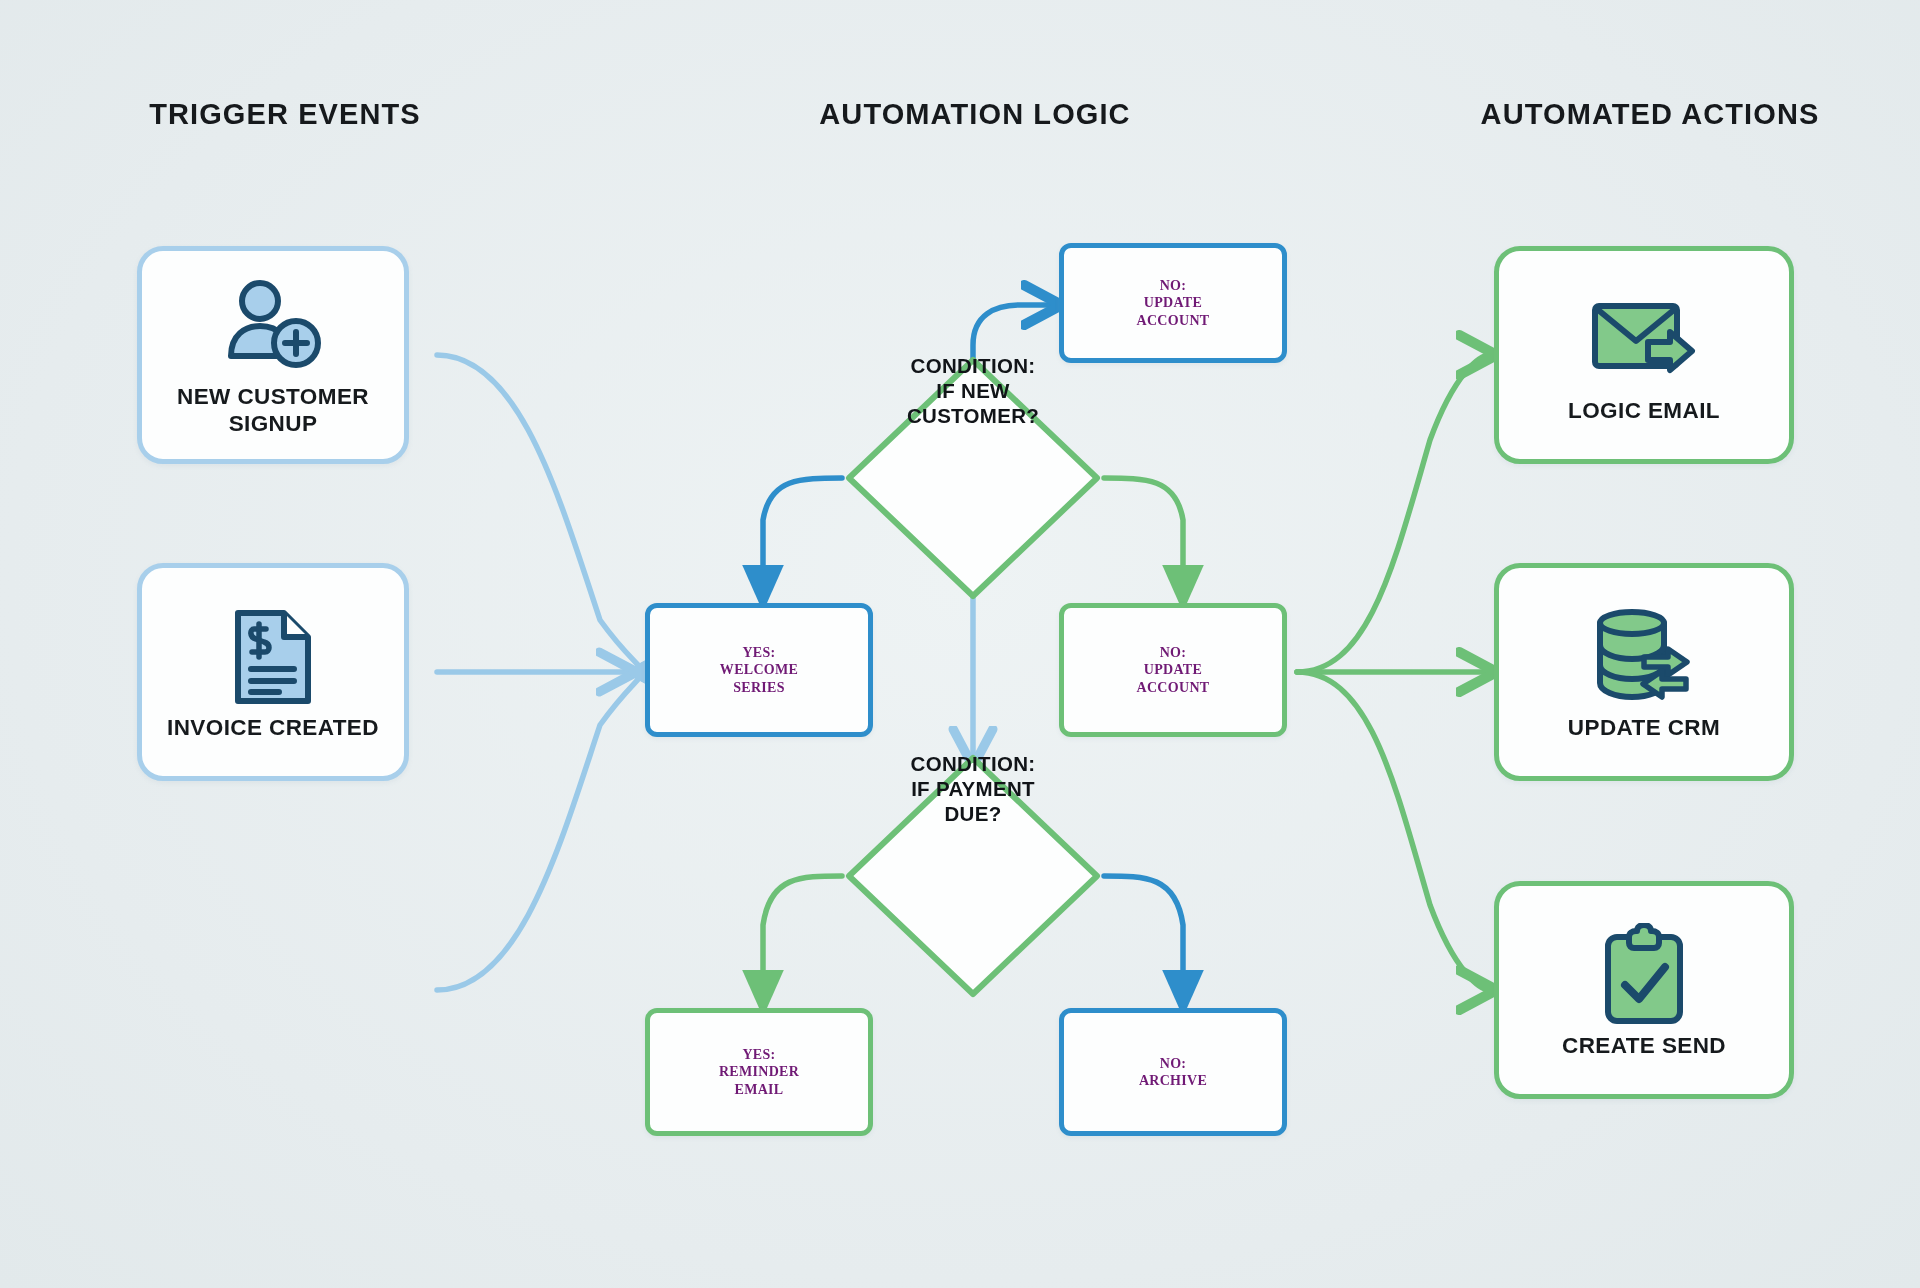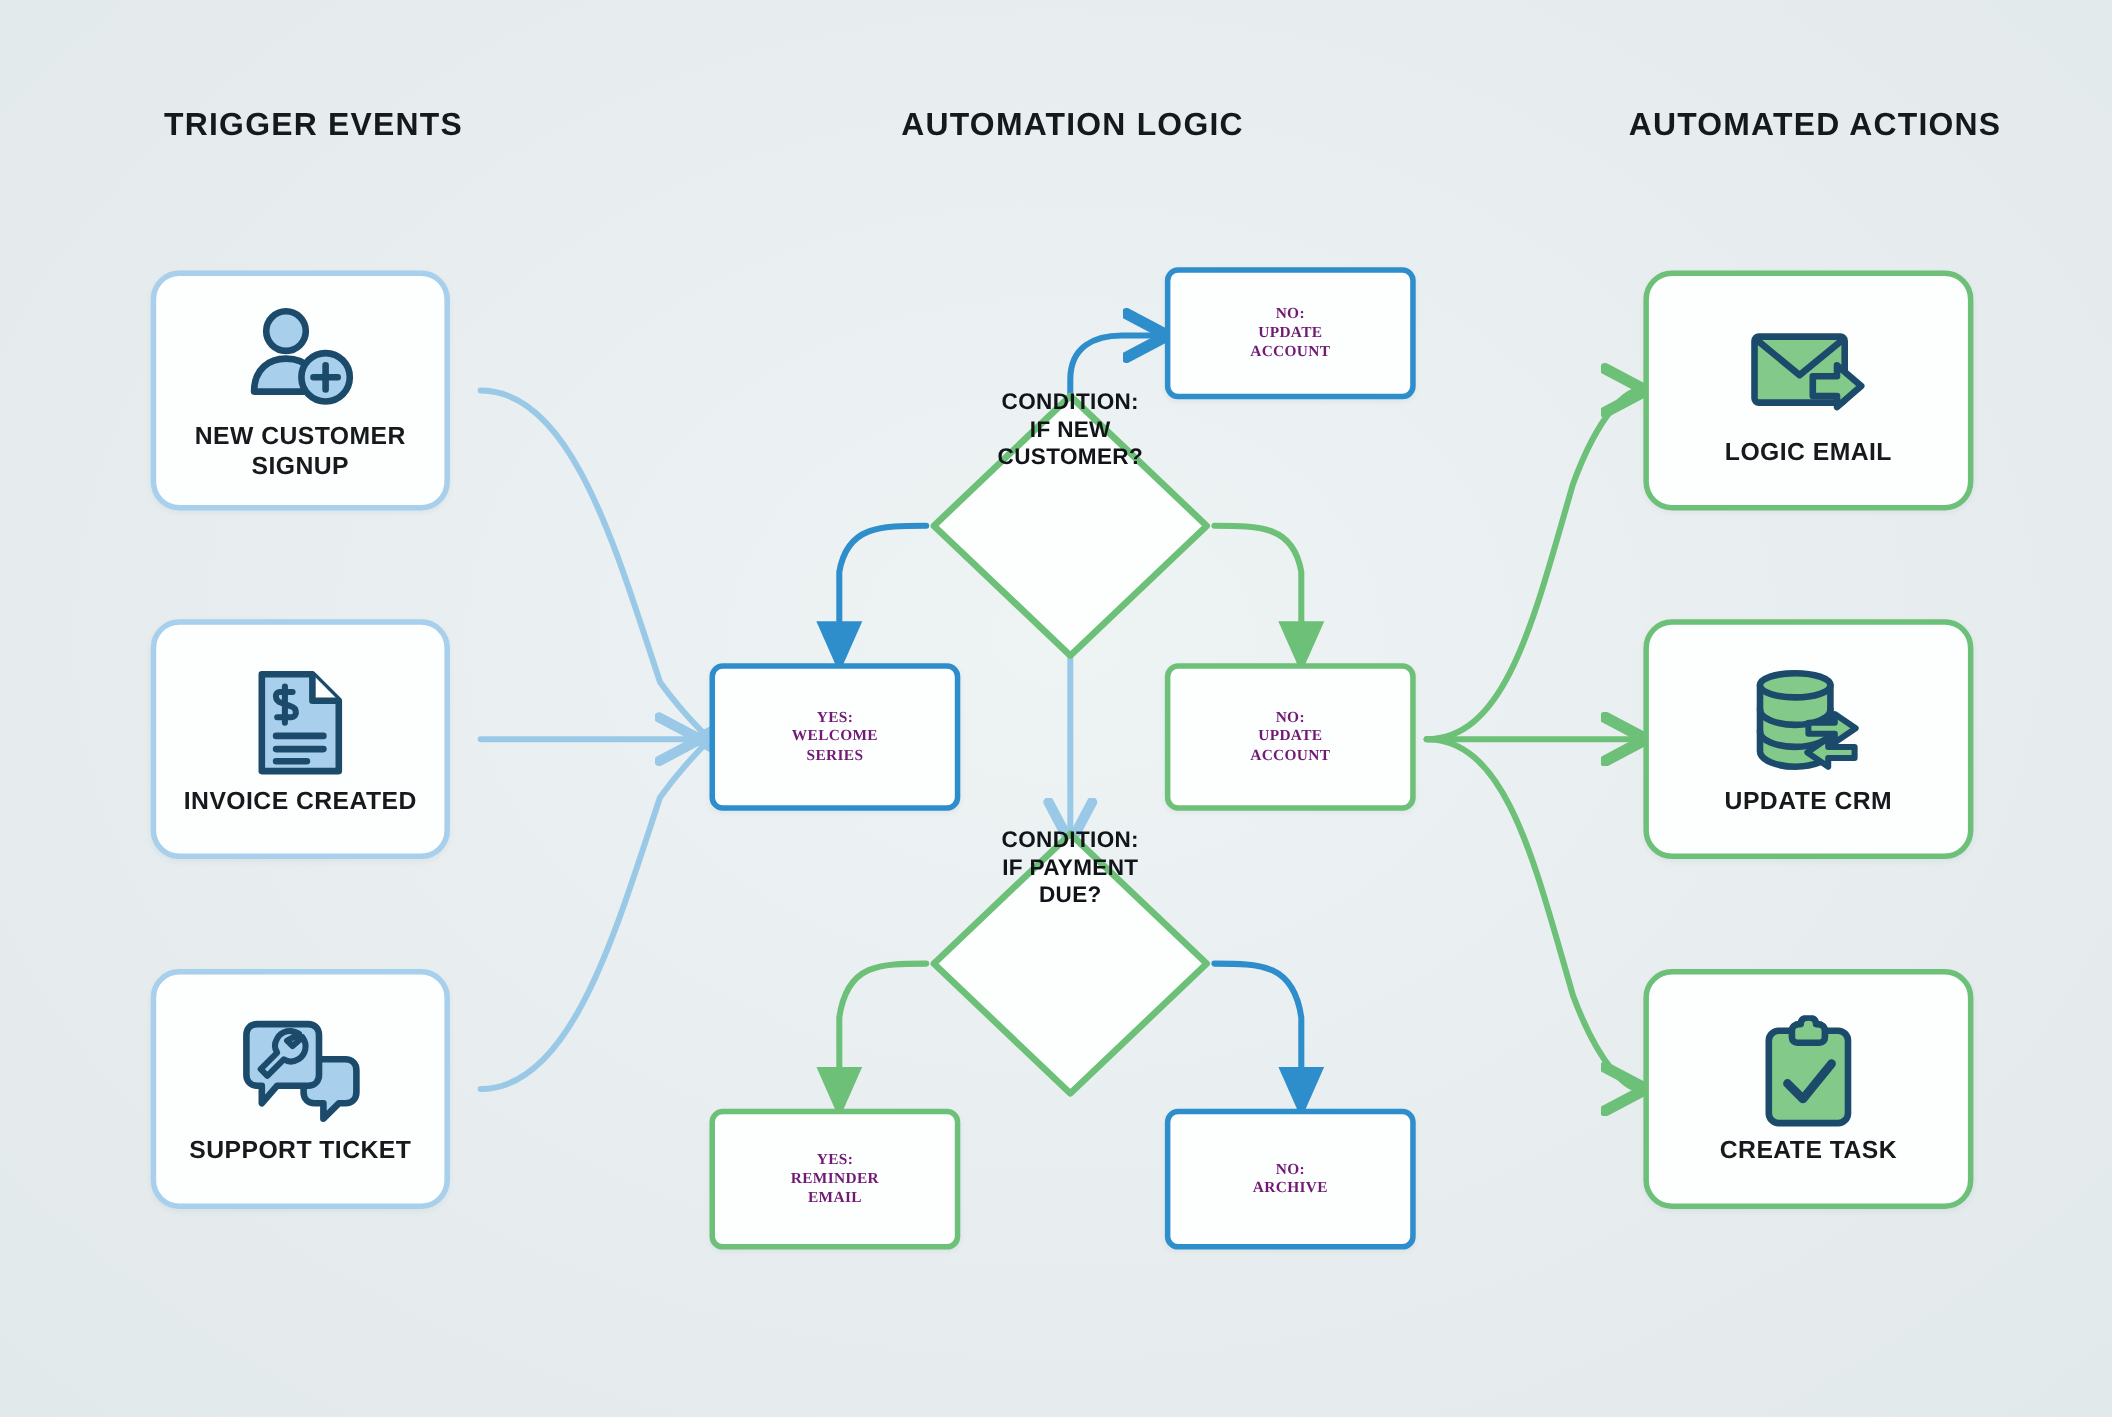--- a/index.html
+++ b/index.html
@@ -154,33 +154,20 @@
         <path d="M8,8 L54,8 L78,32 L78,96 L8,96 Z" fill="#a8cfeb" stroke="#1b4a6b" stroke-width="6" stroke-linejoin="round"></path>
         <path d="M54,8 L54,32 L78,32" fill="#fdfefe" stroke="#1b4a6b" stroke-width="6" stroke-linejoin="round"></path>
         <path d="M36,24 L24,24 C20,24 19,32 26,34 L34,37 C41,39 40,47 35,47 L22,47" fill="none" stroke="#1b4a6b" stroke-width="5.5" stroke-linecap="round"></path>
         <path d="M29,19 L29,52" stroke="#1b4a6b" stroke-width="5.5" stroke-linecap="round"></path>
         <path d="M21,64 L64,64 M21,76 L64,76 M21,87 L49,87" stroke="#1b4a6b" stroke-width="6" stroke-linecap="round"></path>
       </svg>
     </div>
     <div class="cap">INVOICE CREATED</div>
   </div>
 
-  <div class="node trigger" style="left:137px;top:881px;">
-    <div class="ico">
-      <svg width="110" height="100" viewBox="0 0 110 100">
-        <path d="M58,40 L58,68 C58,74 62,78 68,78 L76,78 L76,92 L90,78 L96,78
-                 C102,78 106,74 106,68 L106,48 C106,42 102,38 96,38 L66,38 C62,38 58,42 58,48 Z" fill="#a8cfeb" stroke="#1b4a6b" stroke-width="6" stroke-linejoin="round"></path>
-        <path d="M6,16 C6,10 10,6 16,6 L62,6 C68,6 72,10 72,16 L72,52 C72,58 68,62 62,62
-                 L34,62 L20,78 L20,62 L16,62 C10,62 6,58 6,52 Z" fill="#a8cfeb" stroke="#1b4a6b" stroke-width="6" stroke-linejoin="round"></path>
-        <path d="M54,15 C47,10 38,12 34,19 C31,24 32,29 34,32 L19,47 L25,53 L40,38
-                 C43,40 48,41 53,38 C60,34 62,25 57,18 L48,26 L43,21 Z" fill="#a8cfeb" stroke="#1b4a6b" stroke-width="5.5" stroke-linejoin="round"></path>
-      </svg>
-    </div>
-    <div class="cap">SUPPORT TICKET</div>
-  </div>
 
   <div class="diamond" style="left:842px;top:353px;width:262px;height:250px;">
     <svg class="dshape" width="262" height="250" viewBox="0 0 262 250">
       <path d="M131,7 L255,125 L131,243 L7,125 Z" fill="#fdfefe" stroke="#6dc077" stroke-width="6" stroke-linejoin="round"></path>
     </svg>
     <div class="cap" style="white-space:pre-line;">CONDITION:
 IF NEW
 CUSTOMER?</div>
   </div>
 
@@ -249,16 +236,16 @@
 
   <div class="node action" style="left:1494px;top:881px;">
     <div class="ico">
       <svg width="92" height="104" viewBox="0 0 92 104">
         <rect x="10" y="14" width="72" height="84" rx="9" fill="#82c98a" stroke="#1b4a6b" stroke-width="6"></rect>
         <path d="M31,20 L31,14 C31,10 34,8 38,8 L39,8 C39,4 42,2 46,2 C50,2 53,4 53,8 L54,8
                  C58,8 61,10 61,14 L61,20 C61,23 59,25 56,25 L36,25 C33,25 31,23 31,20 Z" fill="#82c98a" stroke="#1b4a6b" stroke-width="6" stroke-linejoin="round"></path>
         <path d="M27,62 L41,76 L67,44" fill="none" stroke="#1b4a6b" stroke-width="8" stroke-linecap="round" stroke-linejoin="round"></path>
       </svg>
     </div>
-    <div class="cap">CREATE TASK</div>
+    <div class="cap">CREATE SEND</div>
   </div>
 
 </div>
 
 </body></html>

